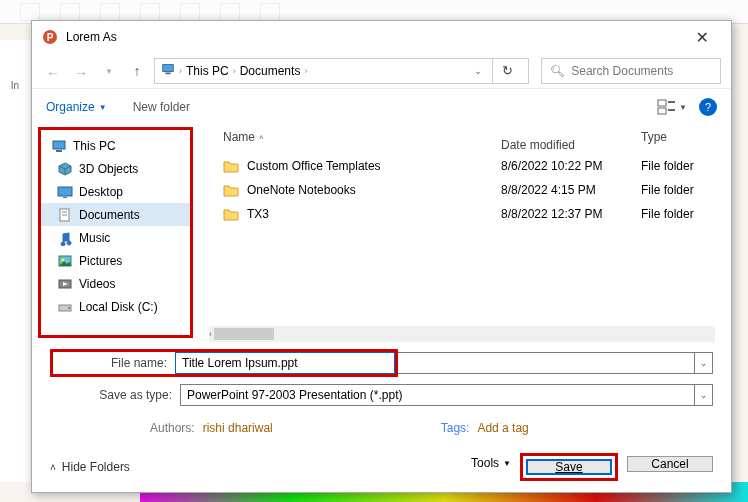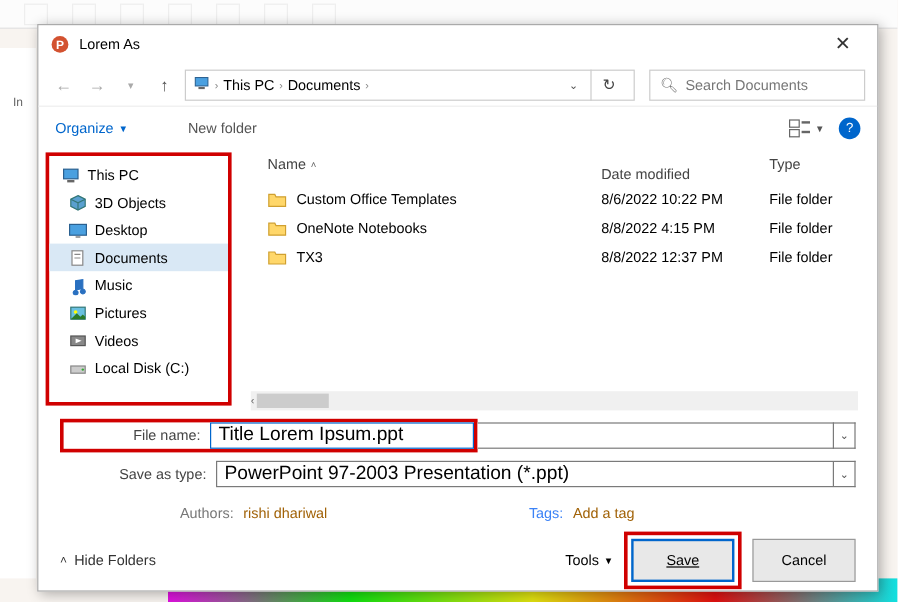--- a/index.html
+++ b/index.html
@@ -21,23 +21,23 @@
 .navbar { display: flex; align-items: center; height: 36px; padding: 0 10px; border-bottom: 1px solid #eee; gap: 6px; }
 .nav-btn { width: 22px; height: 22px; display: flex; align-items: center; justify-content: center; color: #aaa; font-size: 14px; }
 .nav-btn.active { color: #555; }
 .breadcrumb { display: flex; align-items: center; border: 1px solid #ccc; height: 26px; padding: 0 6px; flex: 1; font-size: 12px; gap: 4px; }
 .crumb-sep { color: #888; font-size: 9px; }
 .dd-caret { width: 20px; text-align: center; color: #555; font-size: 9px; }
 .refresh-btn { width: 30px; height: 26px; border-left: 1px solid #ccc; display: flex; align-items: center; justify-content: center; font-size: 13px; color: #444; }
 .searchbox { display: flex; align-items: center; border: 1px solid #ccc; height: 26px; width: 180px; padding: 0 8px; font-size: 12px; color: #777; margin-left: 6px; }
 .searchbox .sicon { margin-right: 6px; font-size: 12px; }
 
-.toolbar { display: flex; align-items: center; height: 36px; padding: 0 14px; font-size: 12px; gap: 12px; }
+.toolbar { display: flex; align-items: center; height: 36px; padding: 0 14px; font-size: 12px; }
 .org-btn { color: #0066cc; display: flex; align-items: center; gap: 4px; }
-.new-folder { margin-left: 38px; color: #555; text-align: right; }
+.new-folder { margin-left: 26px; color: #555; text-align: right; }
 .tool-right { margin-left: auto; display: flex; align-items: center; gap: 12px; }
 .view-btn { display: flex; align-items: center; gap: 2px; color: #555; }
 .help-btn { width: 18px; height: 18px; border-radius: 50%; background: #0066cc; color: #fff; display: flex; align-items: center; justify-content: center; font-size: 11px; }
 
 .body-split { display: flex; flex: 1; min-height: 0; }
 .sidebar { width: 155px; border: 3px solid #d00000; margin: 2px 0 4px 6px; padding: 4px 0; font-size: 12px; overflow: hidden; }
 .side-item { display: flex; align-items: center; height: 23px; padding: 0 6px 0 16px; gap: 6px; }
 .side-item.root { padding-left: 10px; }
 .side-item.sel { background: #d9e8f5; }
 .side-icon { width: 16px; height: 16px; flex-shrink: 0; display: flex; align-items: center; justify-content: center; }
@@ -50,35 +50,35 @@
 .col-type { width: 90px; }
 .sort-caret { font-size: 8px; color: #666; }
 .filerow { display: flex; height: 24px; align-items: flex-end; padding-left: 30px; }
 .folder-icon { width: 16px; height: 14px; margin-right: 8px; }
 .hscroll-strip { position: absolute; bottom: 0; left: 16px; right: 16px; height: 16px; background: #f0f0f0; display: flex; align-items: center; }
 .hscroll-strip .thumb { height: 12px; width: 60px; background: #ccc; margin-left: 2px; }
 
 .bottom-panel { padding: 8px 18px 10px 18px; }
 .field-row { display: flex; align-items: center; height: 26px; margin-bottom: 6px; }
 .fld-label { width: 130px; text-align: right; font-size: 12px; color: #444; padding-right: 8px; }
-.fld-input { flex: 1; height: 22px; border: 1px solid #7a7a7a; font-size: 16px; padding: 0 6px; }
+.fld-input { flex: 1; height: 22px; border: 1px solid #7a7a7a; font-size: 12px; padding: 0 6px; }
 .fld-dd { width: 18px; height: 22px; border: 1px solid #7a7a7a; border-left: none; display: flex; align-items: center; justify-content: center; color: #555; font-size: 9px; }
 .filename-hl { border: 3px solid #d00000; padding: 0 0; }
 .filename-hl .fld-label { }
 
 .meta-row { display: flex; align-items: center; font-size: 12px; color: #777; padding-left: 100px; height: 28px; gap: 8px; }
 .meta-link { color: #a16207; }
 .meta-row .tags-lbl { margin-left: 160px; color: #3b82f6; text-align: right; }
 
 .button-row { display: flex; align-items: center; height: 40px; padding-top: 10px; }
 .hide-folders { display: flex; align-items: center; gap: 6px; font-size: 12px; color: #333; }
 .hide-folders .caret { font-size: 10px; }
-.btn-row-right { margin-left: auto; display: flex; align-items: center; gap: 12px; }
+.btn-row-right { margin-left: auto; display: flex; align-items: flex-start; gap: 12px; }
 .tools-dd { font-size: 12px; display: flex; align-items: center; gap: 4px; }
-.btn { width: 86px; height: 36px; border: 1px solid #999; background: #e8e8e8; font-size: 12px; display: flex; align-items: center; justify-content: center; }
+.btn { width: 86px; height: 16px; border: 1px solid #999; background: #e8e8e8; font-size: 12px; display: flex; align-items: center; justify-content: center; }
 .btn.save { border: 2px solid #0066cc; }
 .save-hl { outline: 3px solid #d00000; padding: 3px; }
 
 </style>
 </head>
 <body>
 
 <div class="bg-ribbon">
     <div></div>
     <div></div>

